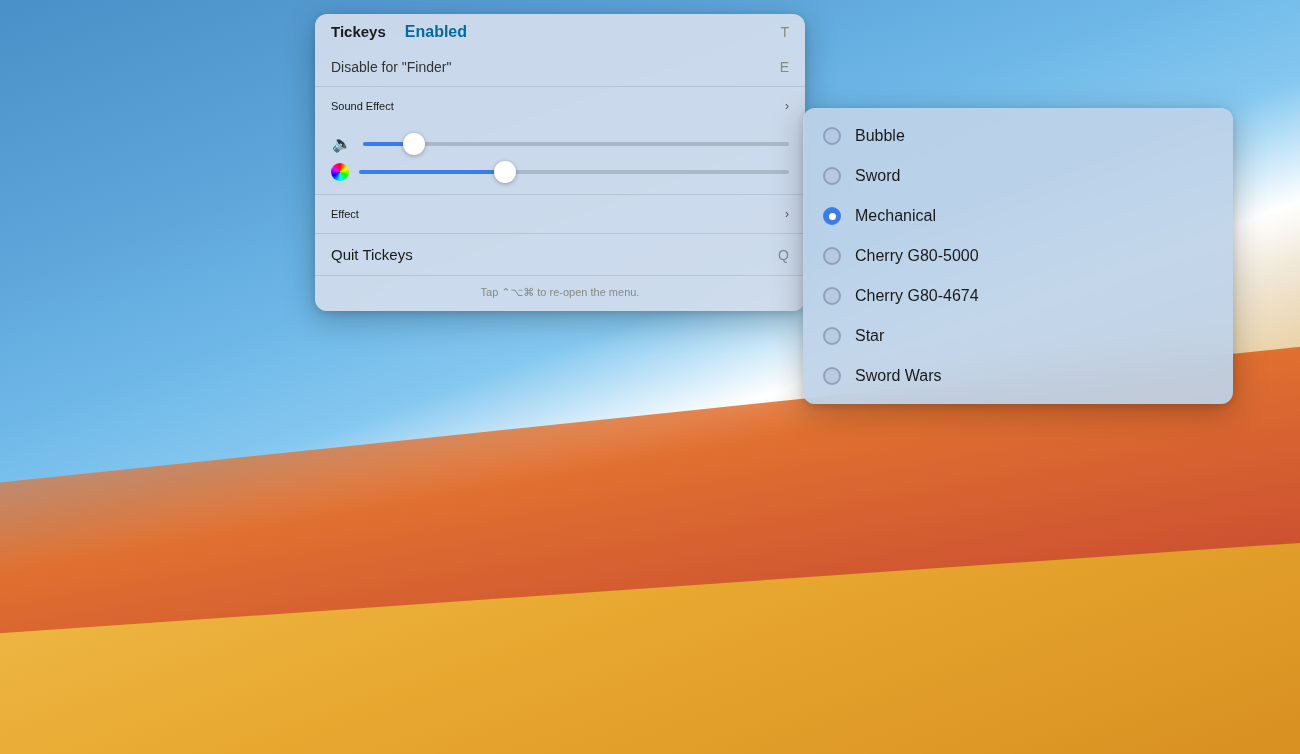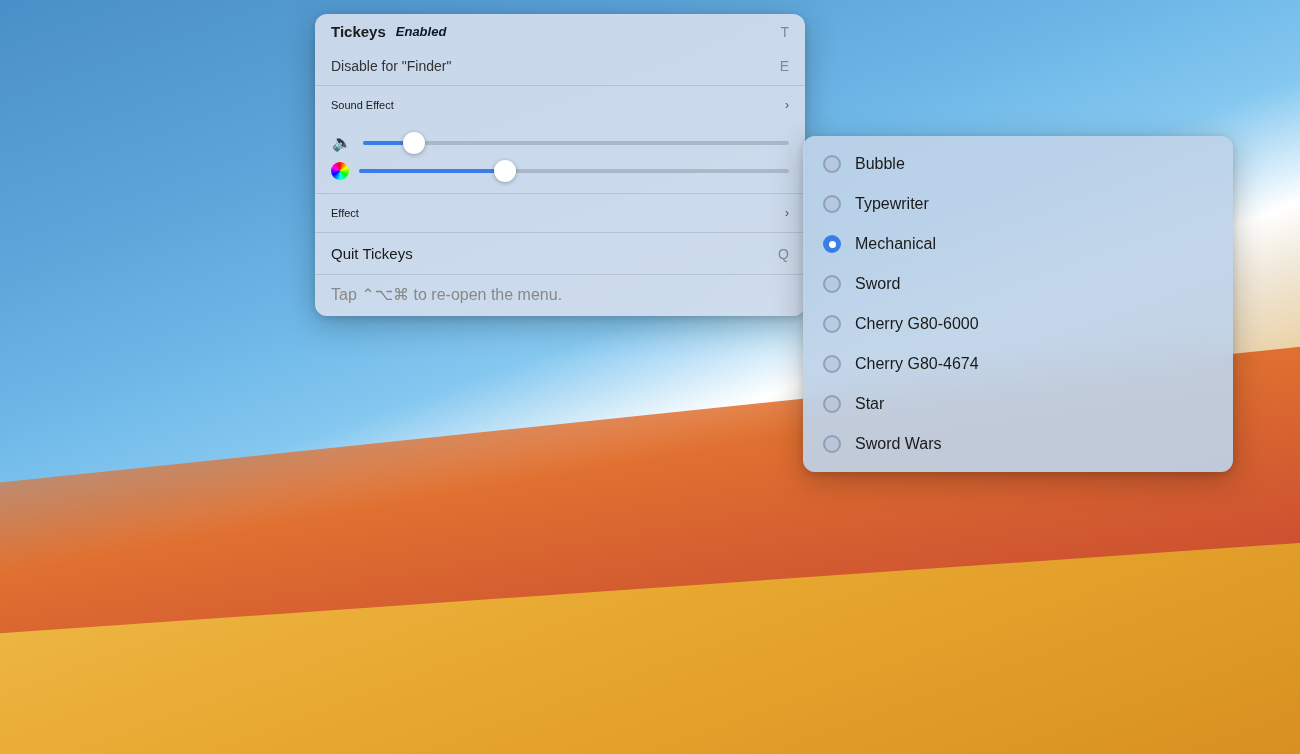--- a/index.html
+++ b/index.html
@@ -63,35 +63,33 @@
       display: flex;
       align-items: center;
       justify-content: space-between;
       padding: 9px 16px;
       cursor: default;
       position: relative;
     }
 
     .menu-item-title {
       display: flex;
-      align-items: center;
-      gap: 10px;
+      gap: 19px;
     }
 
     .menu-title-text {
       font-size: 15px;
       font-weight: 700;
       color: #1a1a1a;
     }
 
     .menu-enabled-text {
-      font-size: 13px;
+      font-size: 16px;
       font-weight: 700;
-      color: #0f172a;
-      font-style: italic;
+      color: #0369a1;
     }
 
     .menu-shortcut {
       font-size: 14px;
       color: #888;
       font-weight: 400;
     }
 
     .menu-subtitle {
       font-size: 14px;
@@ -189,38 +187,38 @@
     }
 
     .quit-label {
       font-size: 15px;
       color: #1a1a1a;
     }
 
     
     .menu-tip {
       padding: 8px 16px 12px;
-      font-size: 16px;
+      font-size: 11px;
       color: #888;
+      text-align: center;
     }
 
     
     .submenu {
       position: absolute;
       top: 108px;
       left: 803px;
       width: 430px;
       background: rgba(190, 210, 232, 0.92);
       backdrop-filter: blur(20px);
       -webkit-backdrop-filter: blur(20px);
       border-radius: 12px;
       box-shadow: 0 8px 32px rgba(0,0,0,0.25), 0 2px 8px rgba(0,0,0,0.15);
       z-index: 11;
       padding: 8px 0;
-      margin-top: 28px;
     }
 
     .sound-option {
       display: flex;
       align-items: center;
       gap: 14px;
       padding: 11px 20px;
       cursor: pointer;
     }
 
@@ -319,33 +317,29 @@
   <div class="menu-tip">Tap ⌃⌥⌘ to re-open the menu.</div>
 </div>
 
 <div class="submenu" id="submenu">
 <div class="sound-option">
       <div class="radio-circle"></div>
       <span class="sound-label">Bubble</span>
     </div>
     <div class="sound-option">
       <div class="radio-circle"></div>
-      <span class="sound-label">Typewriter</span>
+      <span class="sound-label">Sword</span>
     </div>
     <div class="sound-option">
       <div class="radio-circle selected"></div>
       <span class="sound-label">Mechanical</span>
     </div>
     <div class="sound-option">
       <div class="radio-circle"></div>
-      <span class="sound-label">Sword</span>
-    </div>
-    <div class="sound-option">
-      <div class="radio-circle"></div>
-      <span class="sound-label">Cherry G80-6000</span>
+      <span class="sound-label">Cherry G80-5000</span>
     </div>
     <div class="sound-option">
       <div class="radio-circle"></div>
       <span class="sound-label">Cherry G80-4674</span>
     </div>
     <div class="sound-option">
       <div class="radio-circle"></div>
       <span class="sound-label">Star</span>
     </div>
     <div class="sound-option">

